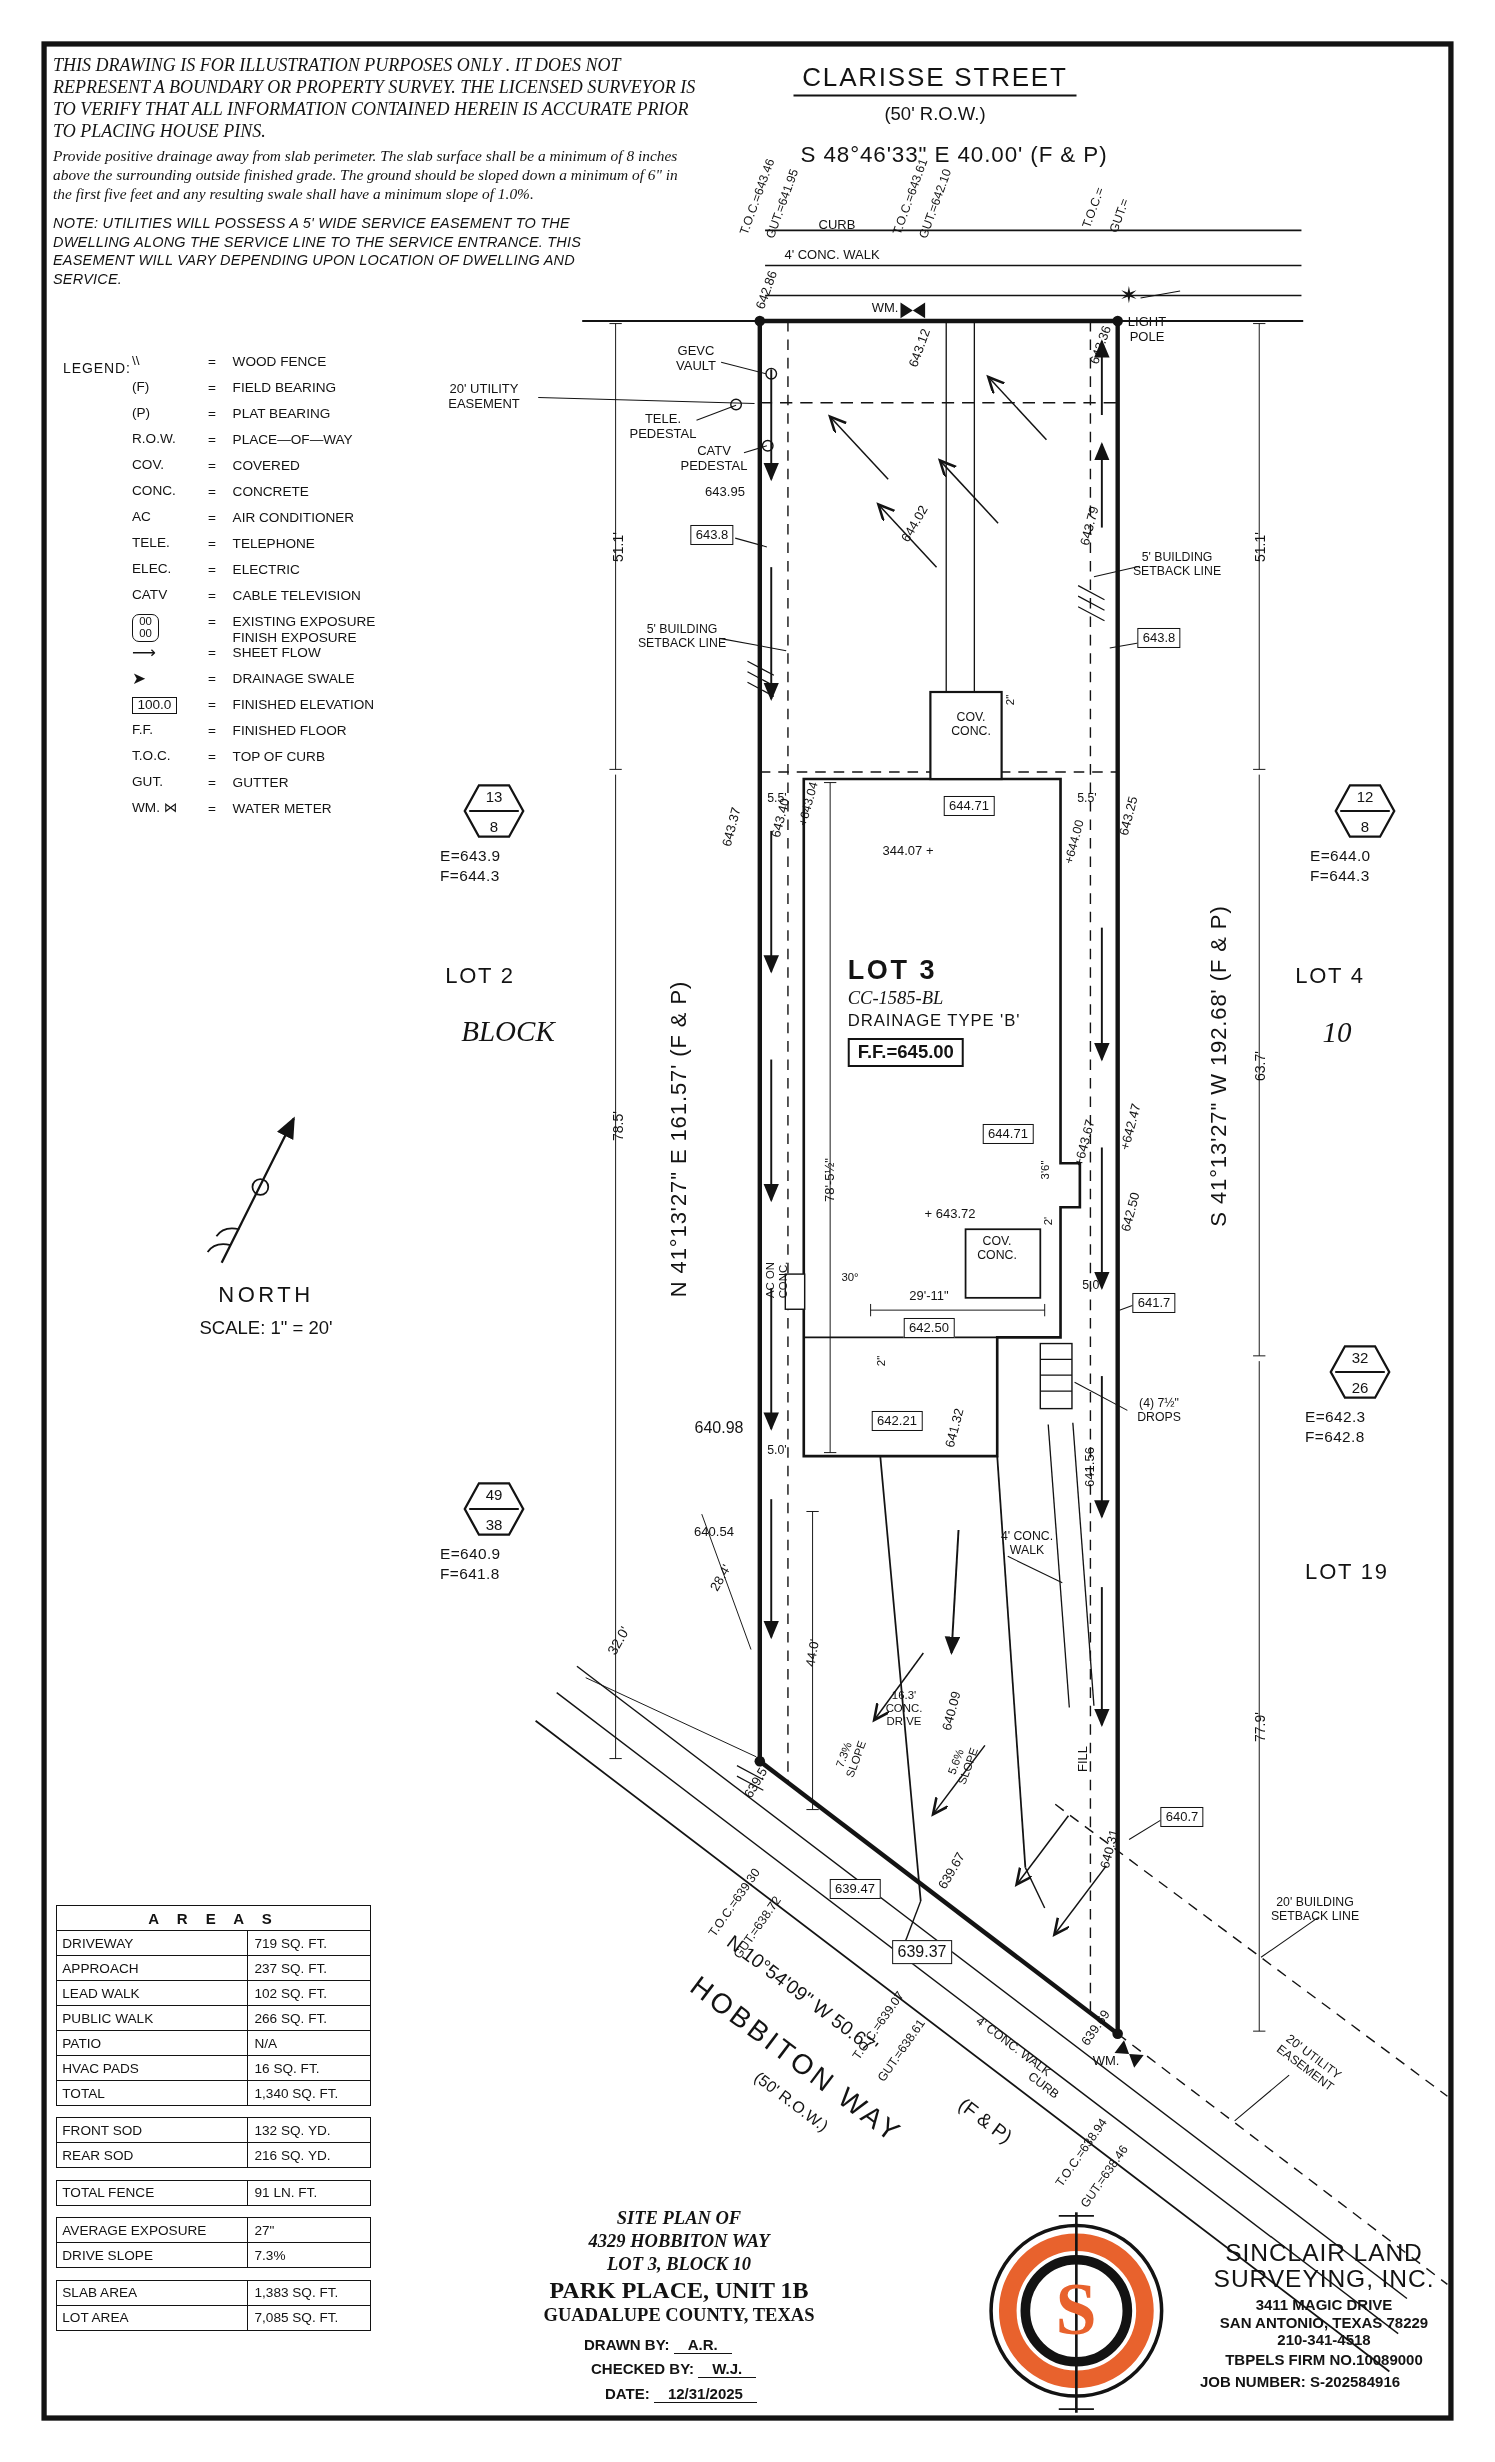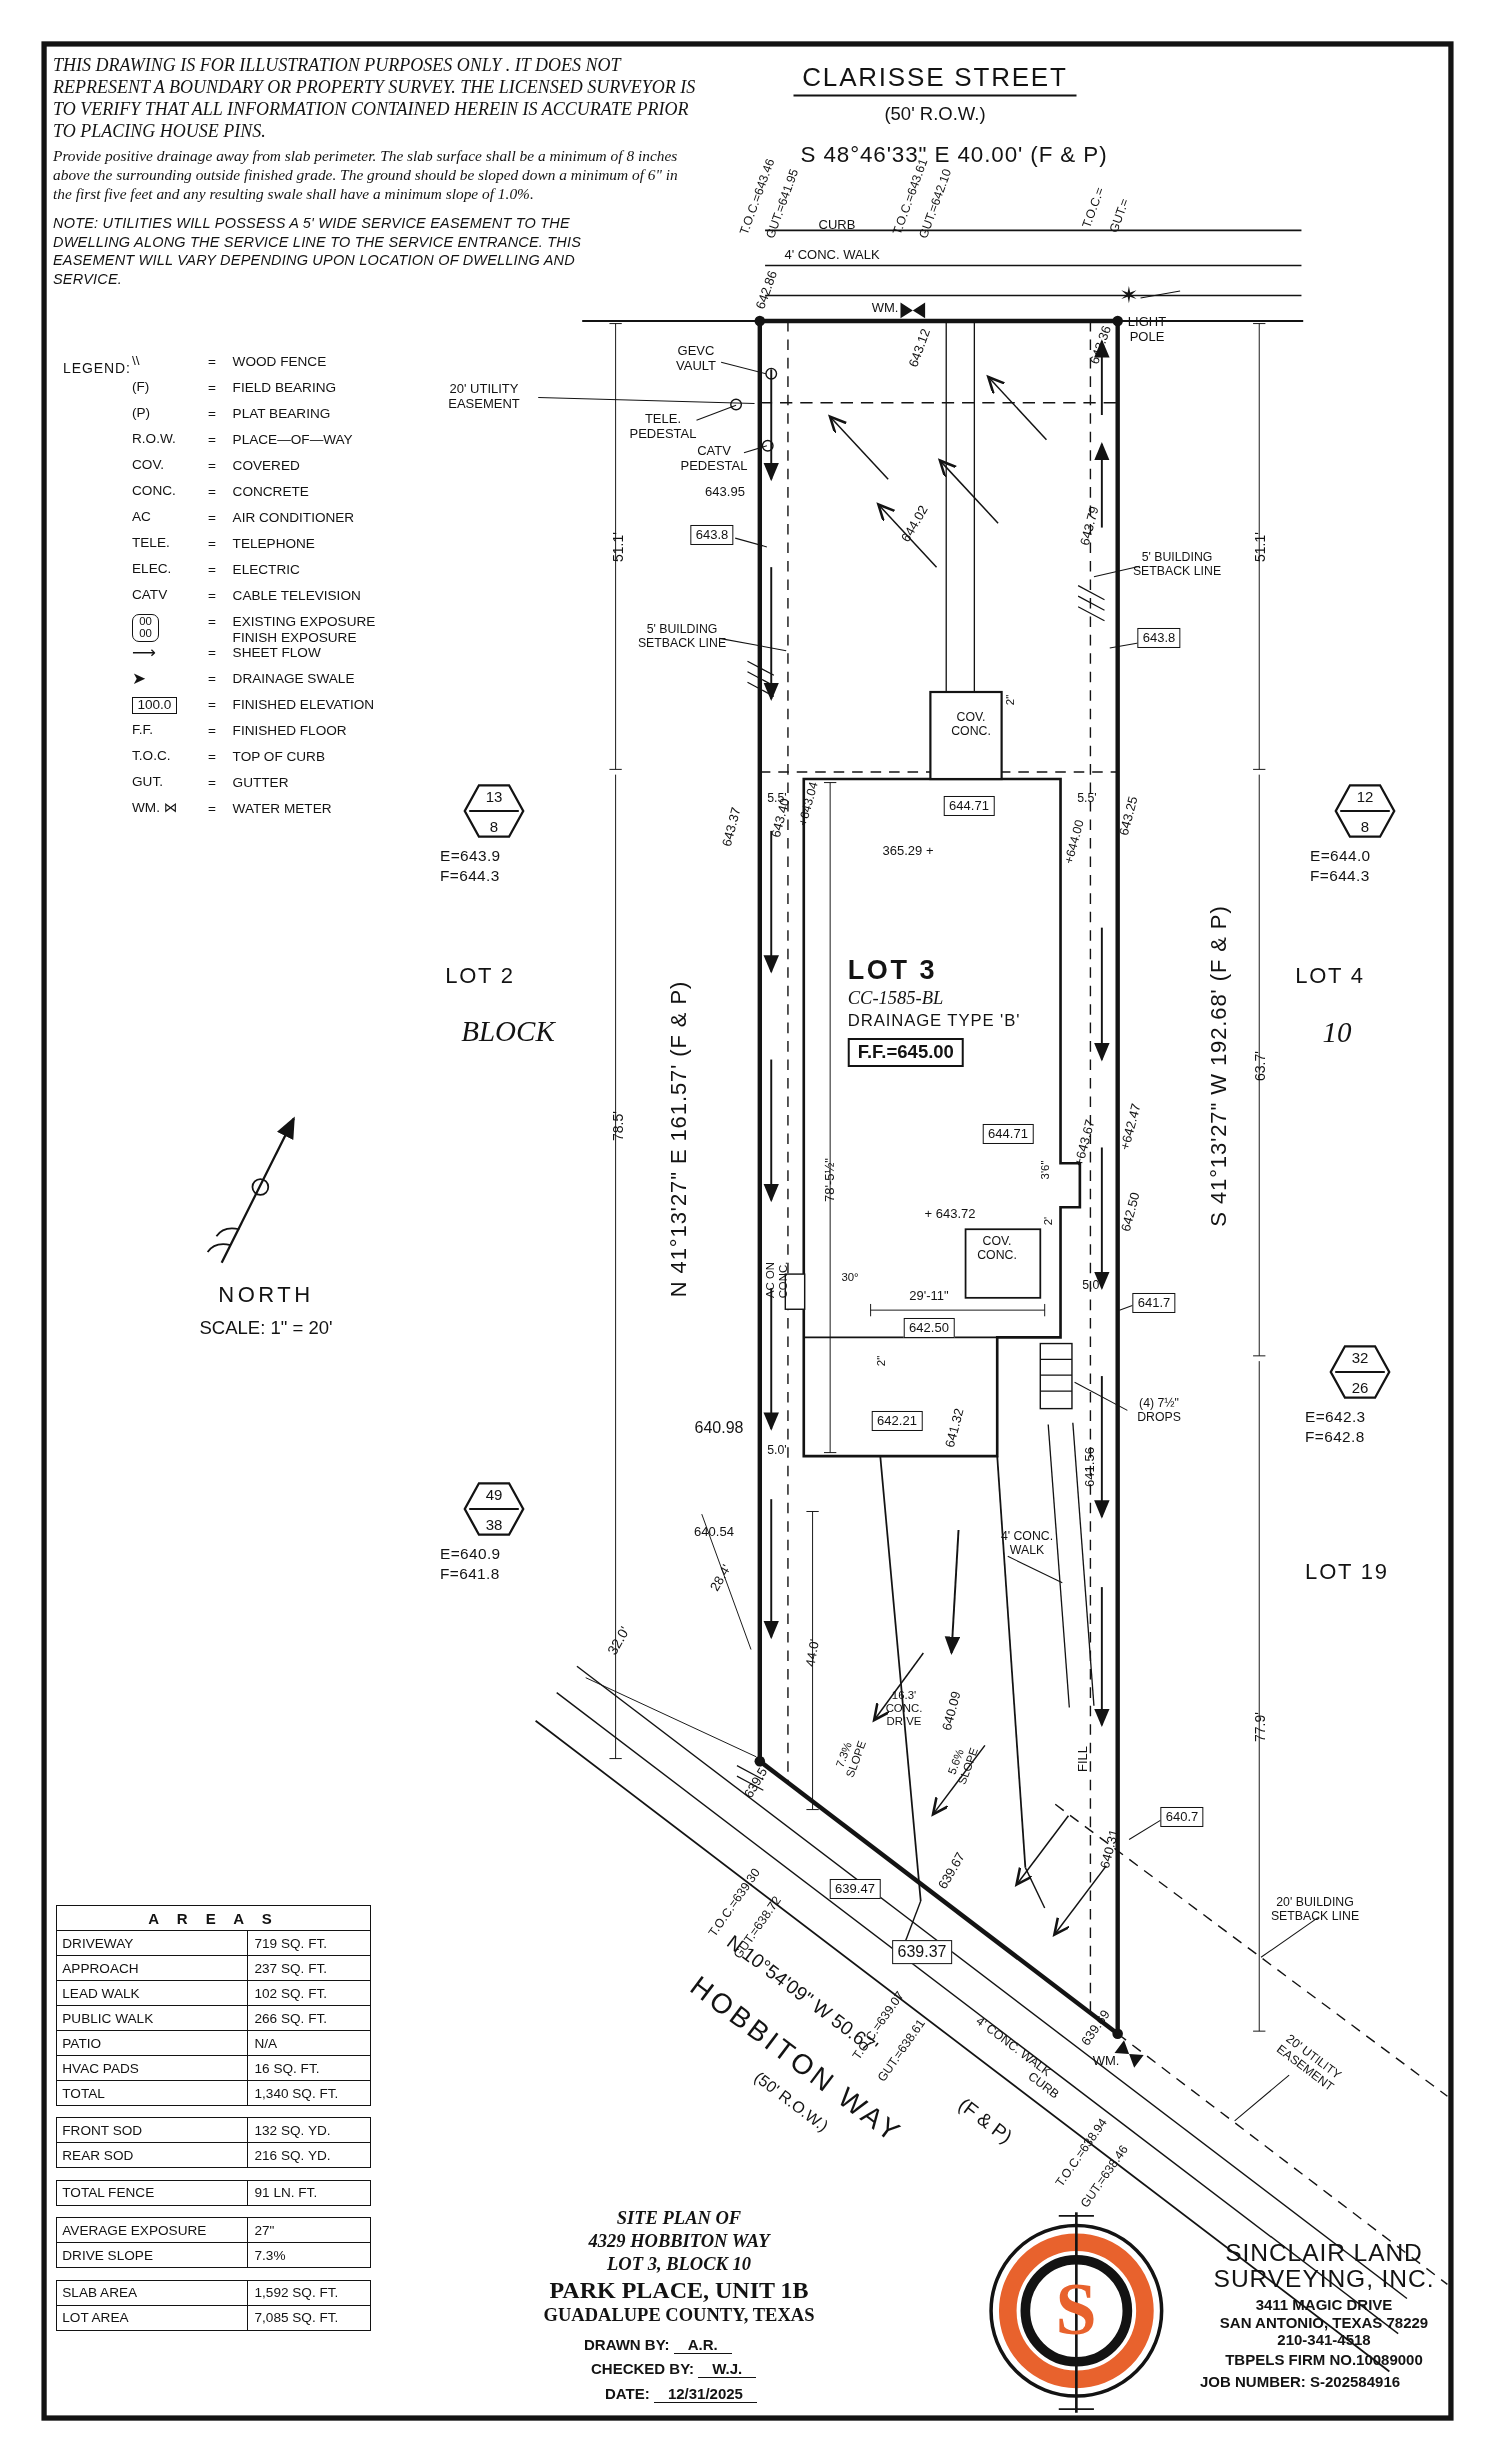--- a/index.html
+++ b/index.html
@@ -487,21 +487,21 @@
 CONC.</div>
       <div class="plat-lbl" style="left: 1010px; top: 700px; transform: translate(-50%, -50%) rotate(-90deg); font-size: 11.4px;">2"</div>
       <div class="plat-lbl" style="left: 777px; top: 799px; font-size: 12.3px;">5.5'</div>
       <div class="plat-lbl" style="left: 1087px; top: 799px; font-size: 12.3px;">5.5'</div>
       <div class="plat-lbl" style="left: 732px; top: 827px; transform: translate(-50%, -50%) rotate(-75deg); font-size: 13px;">643.37</div>
       <div class="plat-lbl" style="left: 781px; top: 818px; transform: translate(-50%, -50%) rotate(-75deg); font-size: 13px;">643.40</div>
       <div class="plat-lbl" style="left: 809px; top: 804px; transform: translate(-50%, -50%) rotate(-75deg); font-size: 12.3px;">+643.04</div>
       <div class="plat-lbl" style="left: 1129px; top: 816px; transform: translate(-50%, -50%) rotate(-75deg); font-size: 13px;">643.25</div>
       <div class="plat-lbl" style="left: 1075px; top: 842px; transform: translate(-50%, -50%) rotate(-75deg); font-size: 12.3px;">+644.00</div>
       <div class="plat-lbl box" style="left: 969px; top: 806px; font-size: 13px;">644.71</div>
-      <div class="plat-lbl" style="left: 908px; top: 851px; font-size: 13px;">365.29 +</div>
+      <div class="plat-lbl" style="left: 908px; top: 851px; font-size: 13px;">344.07 +</div>
       <div class="plat-lbl box" style="left: 1008px; top: 1134px; font-size: 13px;">644.71</div>
       <div class="plat-lbl" style="left: 1085px; top: 1143px; transform: translate(-50%, -50%) rotate(-75deg); font-size: 13px;">+643.67</div>
       <div class="plat-lbl" style="left: 1131px; top: 1127px; transform: translate(-50%, -50%) rotate(-75deg); font-size: 13px;">+642.47</div>
       <div class="plat-lbl" style="left: 1131px; top: 1212px; transform: translate(-50%, -50%) rotate(-75deg); font-size: 13px;">642.50</div>
       <div class="plat-lbl" style="left: 1045px; top: 1170px; transform: translate(-50%, -50%) rotate(-90deg); font-size: 11.4px;">3'6"</div>
       <div class="plat-lbl" style="left: 1048px; top: 1221px; transform: translate(-50%, -50%) rotate(-90deg); font-size: 11.4px;">2'</div>
       <div class="plat-lbl" style="left: 950px; top: 1214px; font-size: 13px;">+ 643.72</div>
       <div class="plat-lbl" style="left: 997px; top: 1249px; font-size: 12.3px;">COV.
 CONC.</div>
       <div class="plat-lbl" style="left: 777px; top: 1280px; transform: translate(-50%, -50%) rotate(-90deg); font-size: 11.4px;">AC ON
@@ -623,21 +623,21 @@
         <div class="ar-row">
           <span class="ar-k">DRIVE SLOPE</span>
           <span class="ar-v">7.3%</span>
         </div>
         <div class="ar-row gap">
           <span class="ar-k"></span>
           <span class="ar-v"></span>
         </div>
         <div class="ar-row">
           <span class="ar-k">SLAB AREA</span>
-          <span class="ar-v">1,592 SQ. FT.</span>
+          <span class="ar-v">1,383 SQ. FT.</span>
         </div>
         <div class="ar-row">
           <span class="ar-k">LOT AREA</span>
           <span class="ar-v">7,085 SQ. FT.</span>
         </div>
       </div>
   </div>
 
   <div class="abs tb ctr" style="left:679px;top:2218px;font-size:18.5px">SITE PLAN OF</div>
   <div class="abs tb ctr" style="left:679px;top:2241px;font-size:18.5px">4329 HOBBITON WAY</div>

